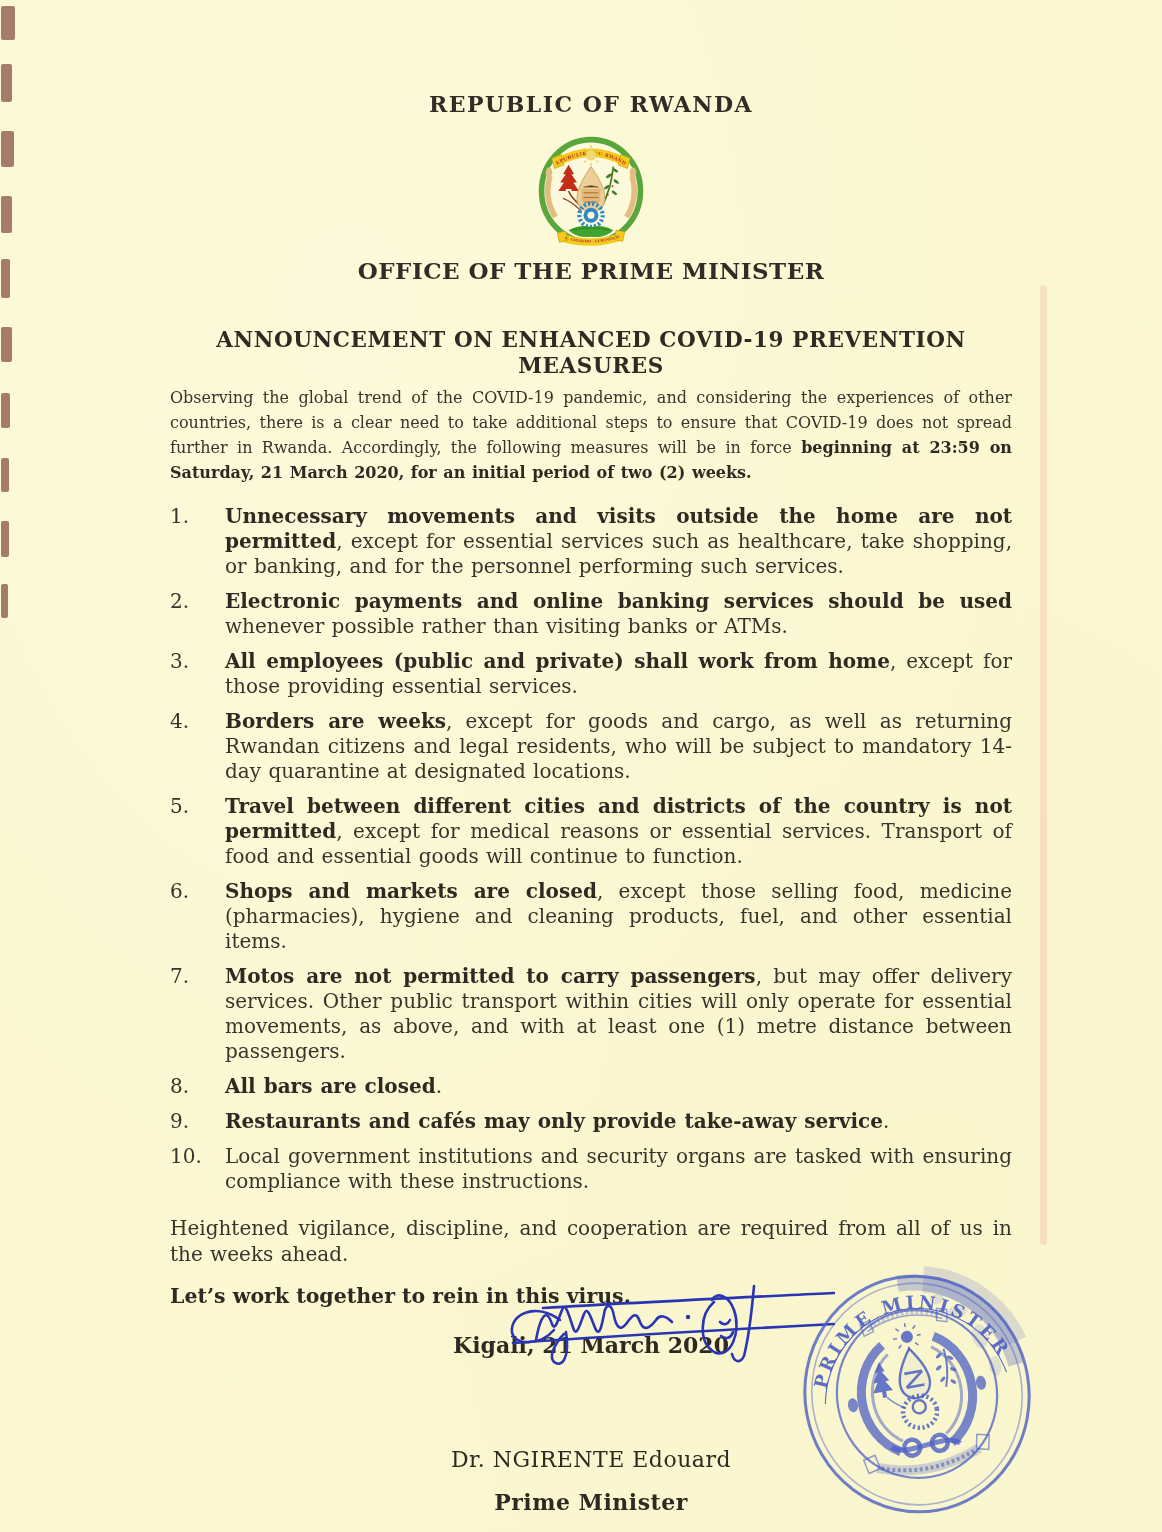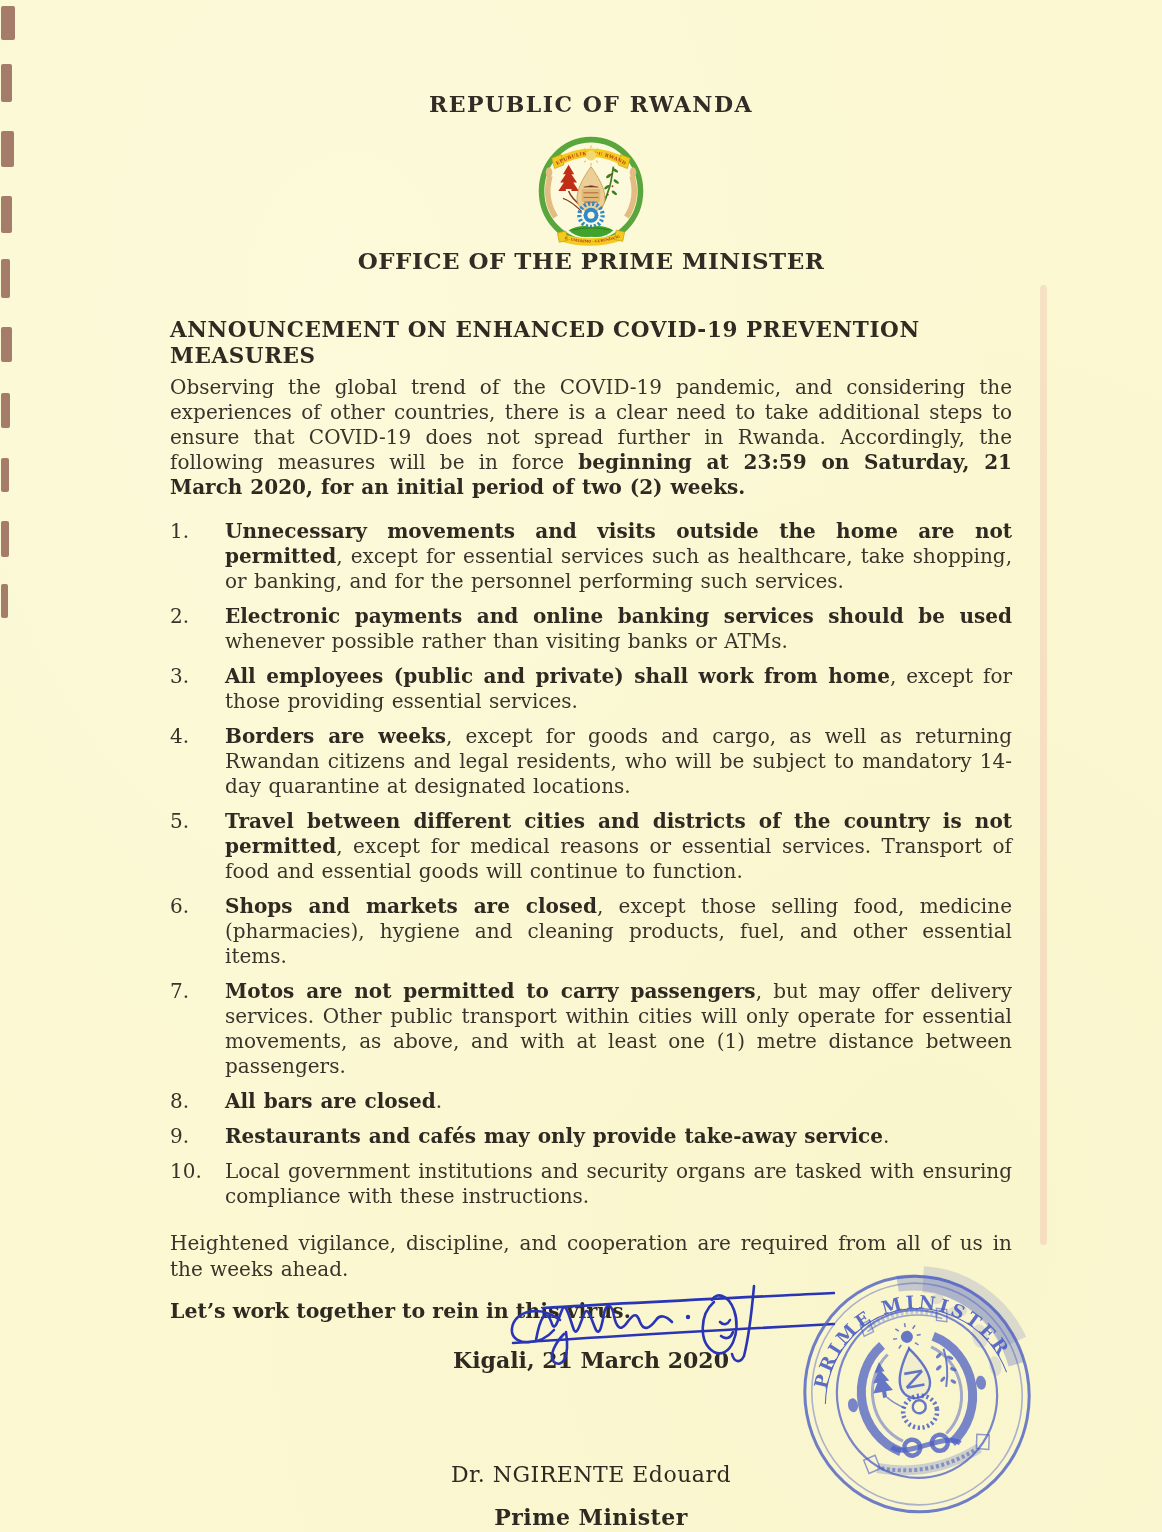--- a/index.html
+++ b/index.html
@@ -20,34 +20,34 @@
   .republic{
     margin:0;padding-top:91px;
     text-align:center;font-weight:bold;
     font-size:22px;letter-spacing:1.5px;line-height:26px;
     color:#312d26;
   }
   .emblem-wrap{width:112px;height:114px;margin:16px auto 0 auto;}
   .emblem-wrap svg{display:block;width:112px;height:114px;}
 
   .office{
-    margin:0 0 0 0;
+    margin:10px 0 0 0;
     text-align:center;font-weight:bold;
     font-size:23px;letter-spacing:0.5px;line-height:28px;
     color:#312d26;
   }
   .doc-title{
     margin:42px 0 0 0;
-    text-align:left;font-weight:bold;
+    text-align:center;font-weight:bold;
     font-size:21.5px;letter-spacing:0.6px;line-height:26px;
     color:#2f2b23;
   }
   .intro{
     margin:6px 0 0 0;
-    font-size:20px;line-height:25px;
+    font-size:16px;line-height:25px;
     text-align:justify;word-spacing:1px;
   }
   .intro b,.item-body b,.callout,.dateline{color:#2e2a22;}
 
   .measures{margin-top:19px;}
   .item{display:flex;margin-bottom:10px;}
   .item-num{
     flex:0 0 55px;
     font-size:20px;line-height:25px;color:#38342b;
   }

